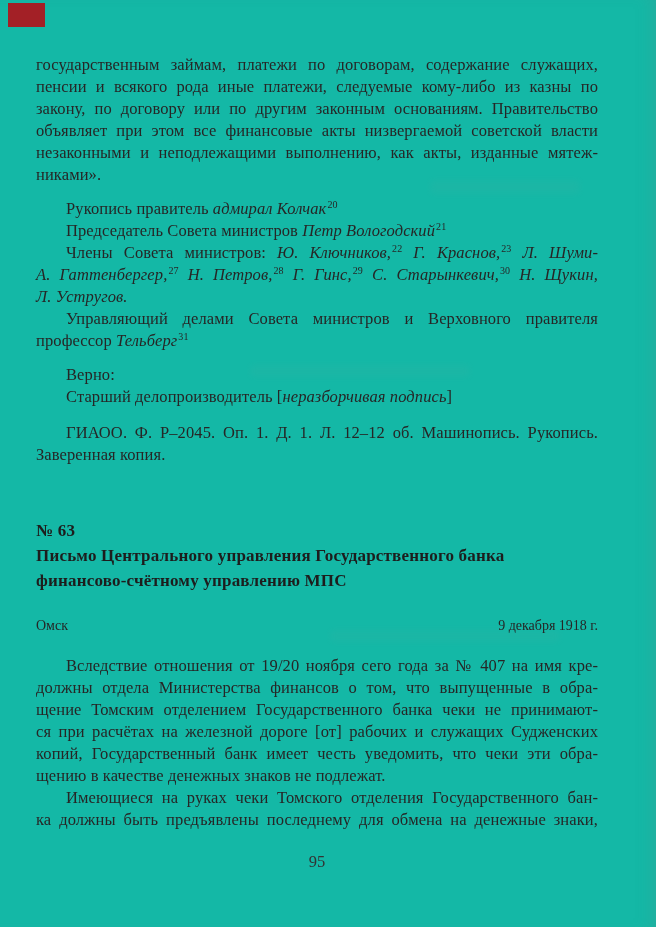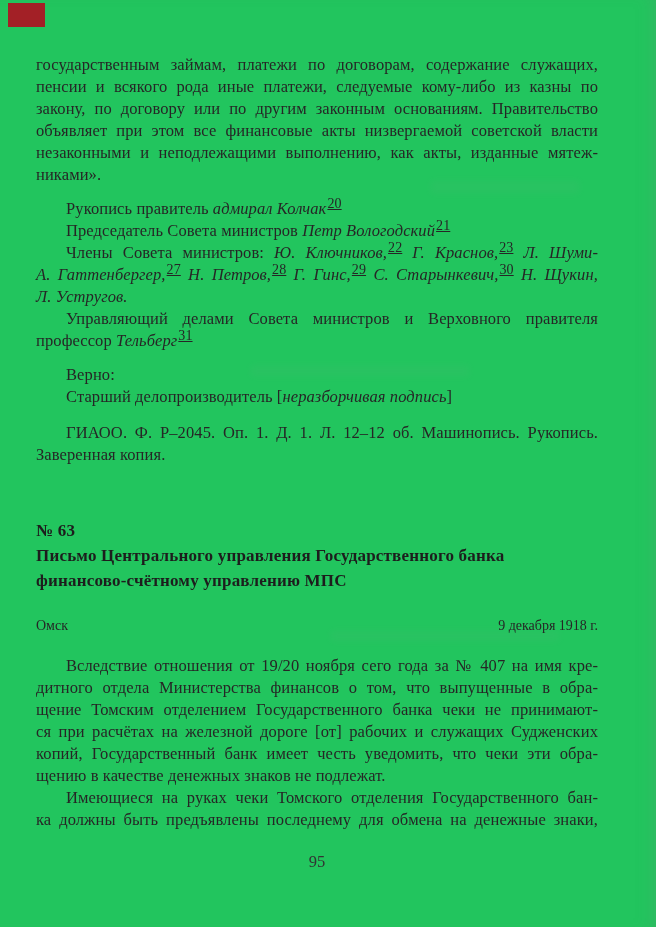--- a/index.html
+++ b/index.html
@@ -1,40 +1,40 @@
 <!DOCTYPE html>
 <html><head>
 <meta charset="utf-8">
 <style>
   html,body{margin:0;padding:0;background:#ffffff;}
   .sheet{
     position:relative;
     width:656px;height:927px;
-    background:#22c55e;
+    background:#14b8a6;
     font-family:"Liberation Serif","DejaVu Serif",serif;
     color:#262626;
     overflow:hidden;
     box-shadow:inset -14px 0 22px -18px rgba(120,120,120,.35);
   }
   .corner-mark{
     position:absolute;left:8px;top:3px;width:37px;height:24px;
   }
   .content{
     position:absolute;left:36px;top:54px;width:562px;
   }
   .tl{
     font-size:16.5px;line-height:22px;
     text-align:justify;text-align-last:justify;
     letter-spacing:.1px;
   }
   .tl.last{text-align-last:left;}
   .tl.left{text-align:left;text-align-last:left;}
   .tl.ind{text-indent:30px;}
   .it{font-style:italic;}
-  sup.fn{font-size:14px;line-height:0;vertical-align:super;margin-left:1px;text-decoration:underline;}
+  sup.fn{font-size:10px;line-height:0;vertical-align:super;margin-left:1px;}
   .gap-s{margin-top:12px;}
   .gap-m{margin-top:14px;}
   .doc-num,.doc-title{
     font-weight:bold;text-align:left;
     font-size:17px;line-height:25px;color:#1d1d1d;
     letter-spacing:.2px;
   }
   .doc-num{margin-top:52px;}
   .dateline{
     display:flex;justify-content:space-between;
@@ -93,21 +93,21 @@
     <div class="doc-title">Письмо Центрального управления Государственного банка</div>
     <div class="doc-title">финансово-счётному управлению МПС</div>
 
     <div class="dateline">
       <span>Омск</span>
       <span>9 декабря 1918 г.</span>
     </div>
 
     <div class="body-first">
       <div class="tl ind">Вследствие отношения от 19/20 ноября сего года за № 407 на имя кре-</div>
-      <div class="tl">дитного отдела Министерства финансов о том, что выпущенные в обра-</div>
+      <div class="tl">должны отдела Министерства финансов о том, что выпущенные в обра-</div>
       <div class="tl">щение Томским отделением Государственного банка чеки не принимают-</div>
       <div class="tl">ся при расчётах на железной дороге [от] рабочих и служащих Судженских</div>
       <div class="tl">копий, Государственный банк имеет честь уведомить, что чеки эти обра-</div>
       <div class="tl last">щению в качестве денежных знаков не подлежат.</div>
     </div>
 
     <div>
       <div class="tl ind">Имеющиеся на руках чеки Томского отделения Государственного бан-</div>
       <div class="tl">ка должны быть предъявлены последнему для обмена на денежные знаки,</div>
     </div>

